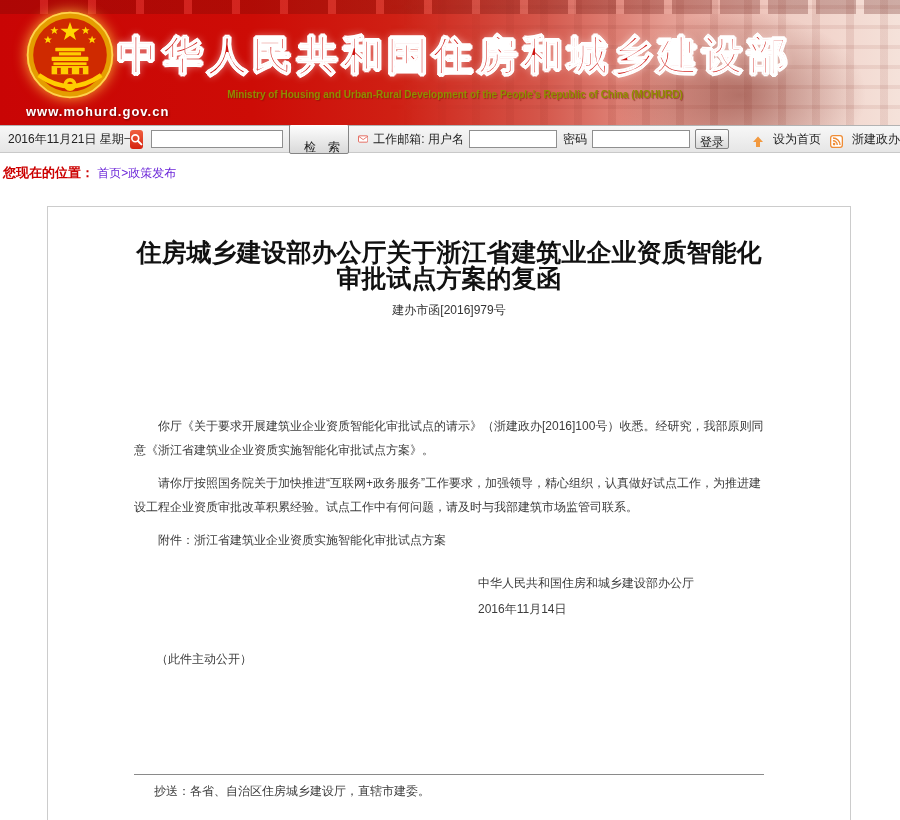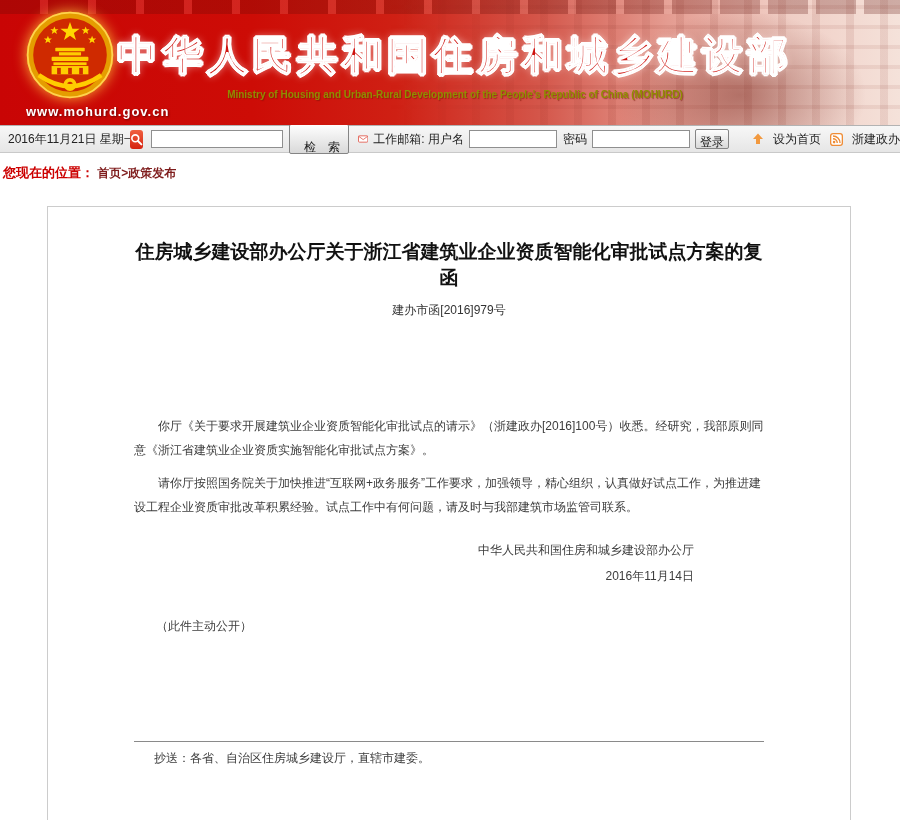--- a/index.html
+++ b/index.html
@@ -94,50 +94,50 @@
   }
   .btn-search { width: 60px; padding: 14px; }
   .tb-envelope { margin-left: 9px; }
   .tb-maillabel { margin-left: 5px; }
   .inp-user { width: 88px; margin-left: 5px; }
   .tb-pwdlabel { margin-left: 6px; }
   .inp-pwd { width: 98px; margin-left: 5px; }
   .btn-login { width: 38px; padding: 4px; margin-left: 5px; }
   .tb-link {
     margin-left: 9px; color: #222; text-decoration: none;
-    display: inline-flex; align-items: center; gap: 9px; cursor: pointer;
+    display: inline-flex; align-items: flex-end; gap: 9px; cursor: pointer;
   }
   .tb-link.first { margin-left: 23px; }
 
   
   .breadcrumb { height: 30px; padding: 11px 0 0 3px; font-size: 12px; }
   .bc-label { color: #cc0000; font-weight: bold; font-size: 13px; }
-  .bc-path { color: #7f1d1d; text-decoration: none; cursor: pointer; font-weight: bold; }
+  .bc-path { color: #6d28d9; text-decoration: none; cursor: pointer; }
 
   
   .doc-box {
     margin: 23px 0 0 47px;
     width: 804px; min-height: 660px;
     border: 1px solid #cccccc;
     background: #ffffff;
     padding: 32px 86px 0 86px;
     color: #3c3c3c;
   }
   .doc-title {
-    text-align: center; font-size: 19px; font-weight: bold; color: #111;
+    text-align: center; font-size: 25px; font-weight: bold; color: #111;
     line-height: 26px; margin: 0;
   }
   .doc-number { text-align: center; font-size: 12px; margin-top: 11px; color: #333; }
   .doc-body { margin-top: 95px; font-size: 12px; line-height: 24px; }
   .doc-salutation { margin: 0; }
   .doc-para { margin: 9px 0 0 0; text-indent: 2em; }
   .doc-attach { margin: 9px 0 0 0; text-indent: 2em; }
   .doc-sign-block {
     width: fit-content; margin: 18px 70px 0 auto;
-    text-align: right; font-size: 12px; line-height: 26px;
+    text-align: left; font-size: 12px; line-height: 26px;
   }
   .doc-disclosure { margin-top: 25px; font-size: 12px; text-indent: 22px; }
   .doc-cc-rule { border: 0; border-top: 1px solid #8a8a8a; margin: 103px 0 0 0; }
   .doc-cc { font-size: 12px; line-height: 20px; margin: 6px 0 5px 0; text-indent: 20px; }
 </style>
 </head>
 <body>
 
 <div class="site-header">
   <div class="hdr-roofline"></div>
@@ -220,20 +220,21 @@
   <a class="bc-path">首页&gt;政策发布</a>
 </div>
 
 <div class="doc-box">
   <h1 class="doc-title">住房城乡建设部办公厅关于浙江省建筑业企业资质智能化审批试点方案的复函</h1>
   <div class="doc-number">建办市函[2016]979号</div>
 
   <div class="doc-body">
     <p class="doc-para">你厅《关于要求开展建筑业企业资质智能化审批试点的请示》（浙建政办[2016]100号）收悉。经研究，我部原则同意《浙江省建筑业企业资质实施智能化审批试点方案》。</p>
     <p class="doc-para">请你厅按照国务院关于加快推进“互联网+政务服务”工作要求，加强领导，精心组织，认真做好试点工作，为推进建设工程企业资质审批改革积累经验。试点工作中有何问题，请及时与我部建筑市场监管司联系。</p>
+    <p class="doc-attach">附件：浙江省建筑业企业资质实施智能化审批试点方案</p>
 
     <div class="doc-sign-block">
       <div>中华人民共和国住房和城乡建设部办公厅</div>
       <div>2016年11月14日</div>
     </div>
 
     <p class="doc-disclosure">（此件主动公开）</p>
 
     <hr class="doc-cc-rule">
     <p class="doc-cc">抄送：各省、自治区住房城乡建设厅，直辖市建委。</p>

